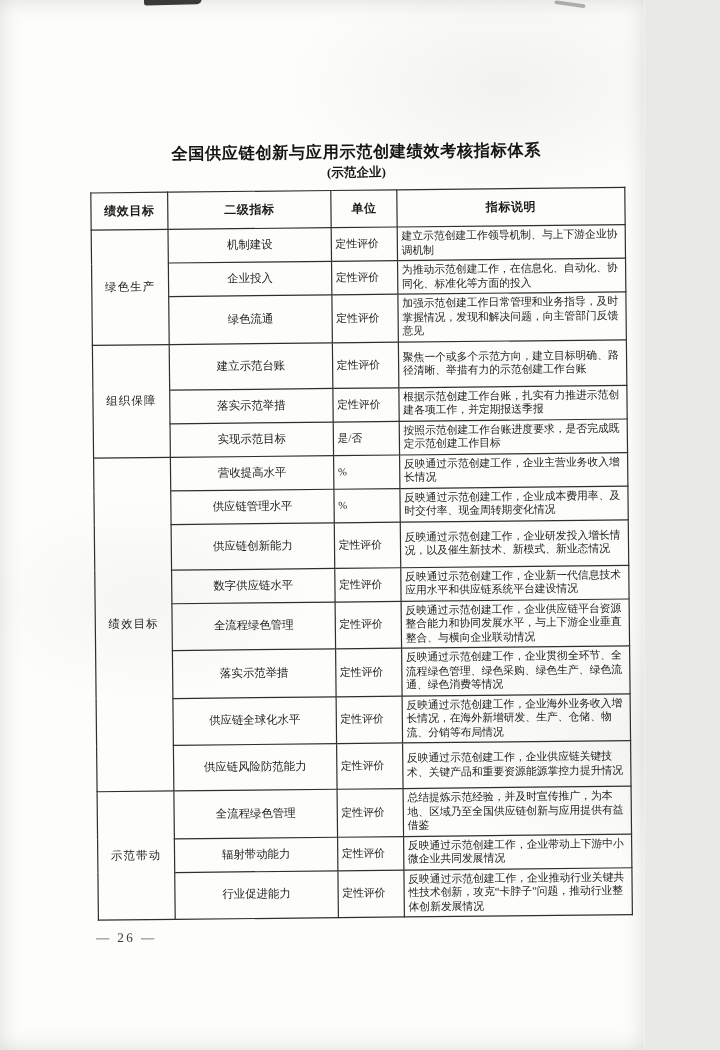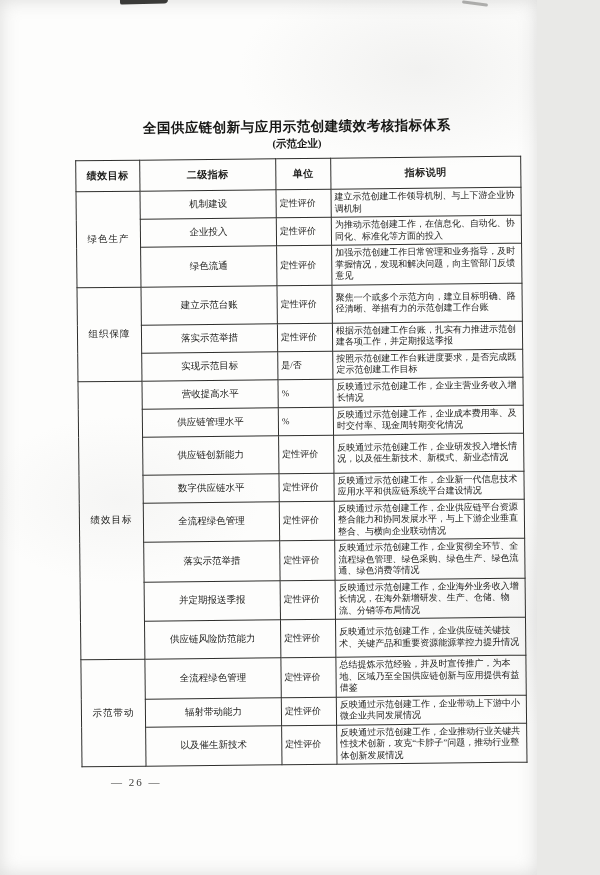--- a/index.html
+++ b/index.html
@@ -93,21 +93,20 @@
     padding:3px 4px;
   }
   tr.h2{height:27px;}
   tr.h3{height:38px;}
   .pagenum{
     position:absolute;
     left:80px;top:776px;
     font-size:11px;
     letter-spacing:2px;
     color:#3c3c3a;
-    margin-left:31px;
   }
 </style>
 </head>
 <body>
 
 <div class="sheet">
   <div class="scan-mark-tl"></div>
   <div class="scan-mark-tr"></div>
 
   <div class="content">
@@ -188,21 +187,21 @@
           <td class="ind">全流程绿色管理</td>
           <td class="unit">定性评价</td>
           <td class="desc">反映通过示范创建工作，企业供应链平台资源整合能力和协同发展水平，与上下游企业垂直整合、与横向企业联动情况</td>
         </tr>
         <tr class="h3">
           <td class="ind">落实示范举措</td>
           <td class="unit">定性评价</td>
           <td class="desc">反映通过示范创建工作，企业贯彻全环节、全流程绿色管理、绿色采购、绿色生产、绿色流通、绿色消费等情况</td>
         </tr>
         <tr class="h3">
-          <td class="ind">并定期报送季报</td>
+          <td class="ind">供应链全球化水平</td>
           <td class="unit">定性评价</td>
           <td class="desc">反映通过示范创建工作，企业海外业务收入增长情况，在海外新增研发、生产、仓储、物流、分销等布局情况</td>
         </tr>
         <tr class="h3">
           <td class="ind">供应链风险防范能力</td>
           <td class="unit">定性评价</td>
           <td class="desc">反映通过示范创建工作，企业供应链关键技术、关键产品和重要资源能源掌控力提升情况</td>
         </tr>
 
         <tr class="h3">
@@ -210,21 +209,21 @@
           <td class="ind">全流程绿色管理</td>
           <td class="unit">定性评价</td>
           <td class="desc">总结提炼示范经验，并及时宣传推广，为本地、区域乃至全国供应链创新与应用提供有益借鉴</td>
         </tr>
         <tr class="h2">
           <td class="ind">辐射带动能力</td>
           <td class="unit">定性评价</td>
           <td class="desc">反映通过示范创建工作，企业带动上下游中小微企业共同发展情况</td>
         </tr>
         <tr class="h3">
-          <td class="ind">以及催生新技术</td>
+          <td class="ind">行业促进能力</td>
           <td class="unit">定性评价</td>
           <td class="desc">反映通过示范创建工作，企业推动行业关键共性技术创新，攻克“卡脖子”问题，推动行业整体创新发展情况</td>
         </tr>
       </tbody>
     </table>
   </div>
 
   <div class="pagenum">— 26 —</div>
 </div>
 

